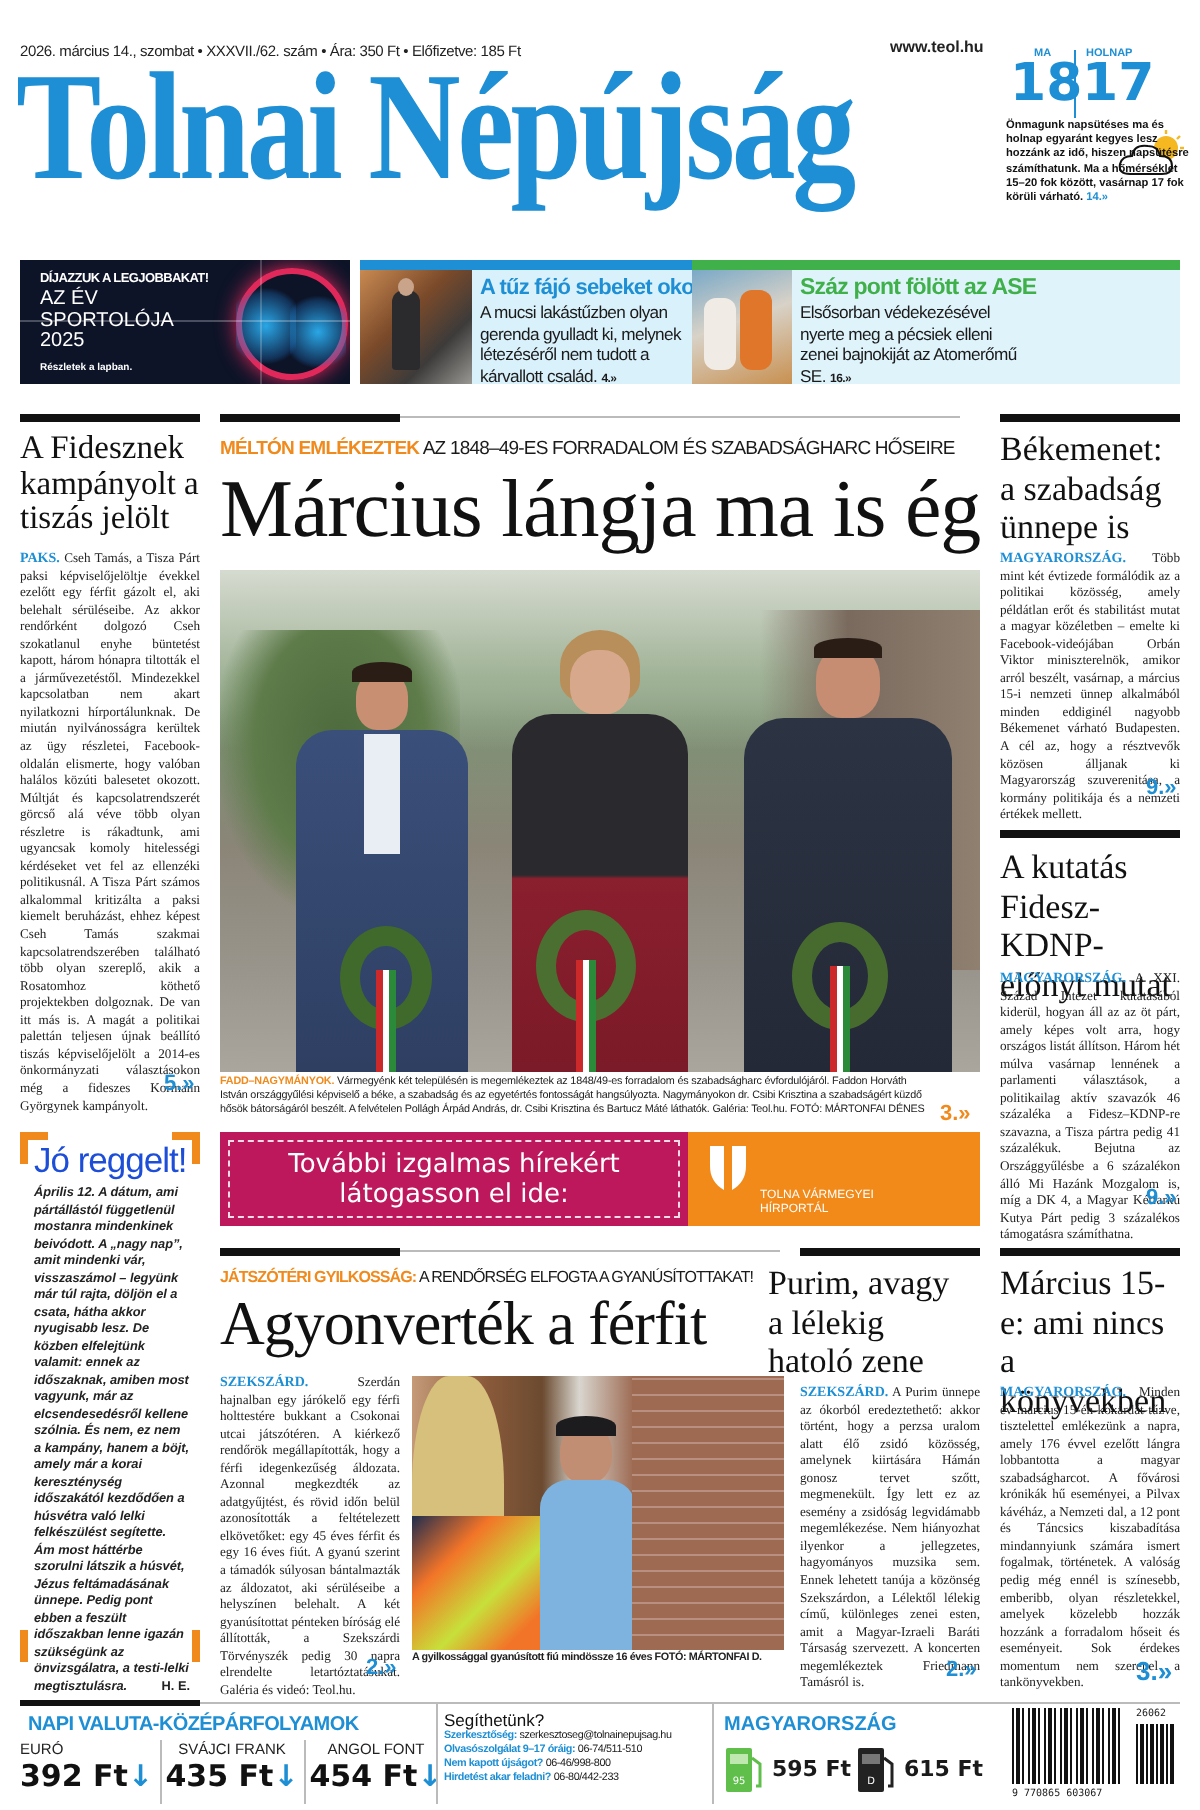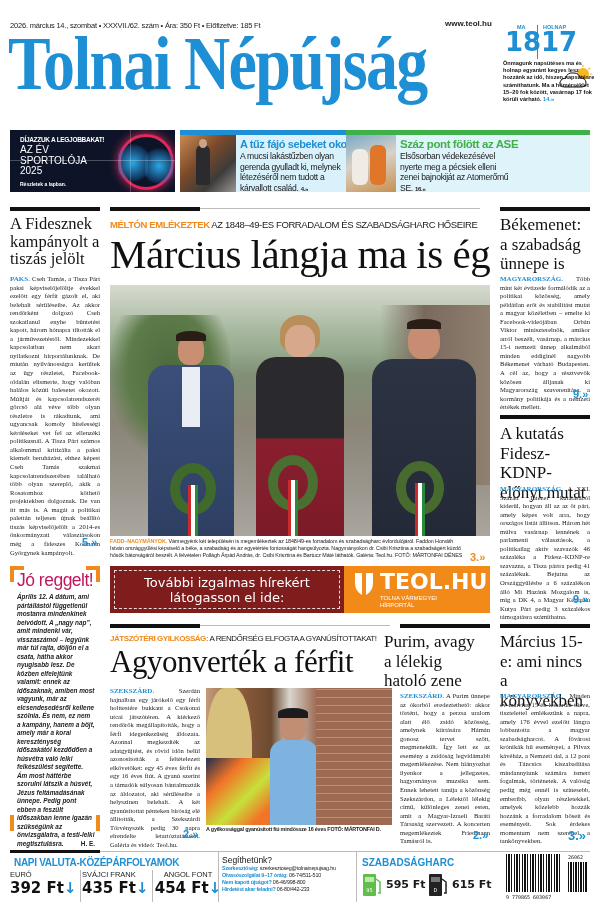--- a/index.html
+++ b/index.html
@@ -115,21 +115,21 @@
 </div>
 <div class="abs pageref" style="left:82px;top:536px">5.»</div>
 
 <div class="abs" style="left:10px;top:566px;width:90px;height:265px">
   <div class="abs" style="left:0;top:0;width:4px;height:16px;background:#f08a1c"></div>
   <div class="abs" style="left:0;top:0;width:14px;height:4px;background:#f08a1c"></div>
   <div class="abs" style="left:86px;top:0;width:4px;height:16px;background:#f08a1c"></div>
   <div class="abs" style="left:76px;top:0;width:14px;height:4px;background:#f08a1c"></div>
   <div class="abs" style="left:0;top:249px;width:4px;height:16px;background:#f08a1c"></div>
   <div class="abs" style="left:86px;top:249px;width:4px;height:16px;background:#f08a1c"></div>
-  <div class="abs" style="left:7px;top:4px;font-size:17.5px;color:#be185d;letter-spacing:-0.5px;font-family:'Liberation Sans',sans-serif">Jó reggelt!</div>
+  <div class="abs" style="left:7px;top:4px;font-size:17.5px;color:#1d4ed8;letter-spacing:-0.5px;font-family:'Liberation Sans',sans-serif">Jó reggelt!</div>
   <div class="abs" style="left:7px;top:27px;width:78px;font-size:6.4px;line-height:8.5px;font-style:italic;font-weight:bold;color:#222;text-align:left">
     <span>Április 12. A dátum, ami pártállástól függetlenül mostanra mindenkinek beivódott. A „nagy nap”, amit mindenki vár, visszaszámol – legyünk már túl rajta, döljön el a csata, hátha akkor nyugisabb lesz. De közben elfelejtünk valamit: ennek az időszaknak, amiben most vagyunk, már az elcsendesedésről kellene szólnia. És nem, ez nem a kampány, hanem a böjt, amely már a korai kereszténység időszakától kezdődően a húsvétra való lelki felkészülést segítette. Ám most háttérbe szorulni látszik a húsvét, Jézus feltámadásának ünnepe. Pedig pont ebben a feszült időszakban lenne igazán szükségünk az önvizsgálatra, a testi-lelki megtisztulásra.</span>
     <span style="float:right;font-style:normal">H. E.</span>
   </div>
 </div>
 
 <div class="abs rule-thick" style="left:110px;top:207px;width:90px"></div>
 <div class="abs rule-thin" style="left:200px;top:208px;width:280px"></div>
 <div class="abs" style="left:110px;top:219px;font-size:9.5px;white-space:nowrap;letter-spacing:-0.4px">
   <b class="orange">MÉLTÓN EMLÉKEZTEK</b>
@@ -162,30 +162,29 @@
   <div class="abs" style="left:178px;top:195px;width:10px;height:56px;background:linear-gradient(90deg,#cc2a2a 0 33%,#fff 33% 66%,#2a8a3a 66%)"></div>
   <div class="abs" style="left:286px;top:176px;width:48px;height:54px;border-radius:50%;border:10px solid #476b2f"></div>
   <div class="abs" style="left:305px;top:198px;width:10px;height:53px;background:linear-gradient(90deg,#cc2a2a 0 33%,#fff 33% 66%,#2a8a3a 66%)"></div>
 </div>
 <div class="abs" style="left:110px;top:538px;width:358px;font-size:5.4px;line-height:7.1px;color:#222;letter-spacing:-0.1px">
   <b class="orange">FADD–NAGYMÁNYOK.</b>
   <span>Vármegyénk két településén is megemlékeztek az 1848/49-es forradalom és szabadságharc évfordulójáról. Faddon Horváth István országgyűlési képviselő a béke, a szabadság és az egyetértés fontosságát hangsúlyozta. Nagymányokon dr. Csibi Krisztina a szabadságért küzdő hősök bátorságáról beszélt. A felvételen Pollágh Árpád András, dr. Csibi Krisztina és Bartucz Máté láthatók. Galéria: Teol.hu. FOTÓ: MÁRTONFAI DÉNES</span>
 </div>
 <div class="abs pageref" style="left:470px;top:551px;color:#f08a1c">3.»</div>
 
-<div class="abs" style="left:110px;top:566px;width:234px;height:47px;background:#7f1d1d">
+<div class="abs" style="left:110px;top:566px;width:234px;height:47px;background:#be185d">
   <div class="abs" style="left:4px;top:4px;right:4px;bottom:4px;border:1.5px dashed rgba(255,255,255,.85)"></div>
   <div class="abs" style="left:0;top:9px;width:234px;text-align:center;color:#fff;font-size:13px;line-height:15px;font-family:'DejaVu Sans',sans-serif">További izgalmas hírekért látogasson el ide:</div>
 </div>
 <div class="abs" style="left:344px;top:566px;width:146px;height:47px;background:#f28a1a">
   <svg class="abs" style="left:10px;top:5px" width="20" height="26" viewBox="0 0 20 26">
     <path d="M1 2 L8 2 L8 24 Q1 20 1 12 Z" fill="#fff"></path>
       <path d="M12 2 L19 2 L19 12 Q19 20 12 24 Z" fill="#fff"></path>
   </svg>
-  <div class="abs" style="left:36px;top:3px;color:#fff;font-size:22px;font-weight:bold;letter-spacing:0px;font-family:'DejaVu Sans',sans-serif">TEOL.HU</div>
   <div class="abs" style="left:36px;top:29px;color:#fff;font-size:6px;line-height:7px">
     <div>TOLNA VÁRMEGYEI</div>
     <div>HÍRPORTÁL</div>
   </div>
 </div>
 
 <div class="abs rule-thick" style="left:110px;top:624px;width:90px"></div>
 <div class="abs rule-thin" style="left:200px;top:625px;width:190px"></div>
 <div class="abs" style="left:110px;top:634px;font-size:8px;white-space:nowrap;letter-spacing:-0.45px">
   <b class="orange">JÁTSZÓTÉRI GYILKOSSÁG:</b>
@@ -243,21 +242,21 @@
 <div class="abs rule-thick" style="left:10px;top:850px;width:90px;height:3px"></div>
 <div class="abs rule-thin" style="left:100px;top:851px;width:490px"></div>
 
 <div class="abs" style="left:14px;top:857px;font-size:10px;font-weight:bold;color:#1e8fd4;letter-spacing:-0.3px">NAPI VALUTA-KÖZÉPÁRFOLYAMOK</div>
 <div class="abs" style="left:10px;top:870px;width:206px;height:32px">
   <div class="abs" style="left:0;top:0;width:68px;text-align:left">
     <div style="font-size:7.5px;color:#222">EURÓ</div>
     <div style="font-size:15px;font-weight:900;font-family:'DejaVu Sans',sans-serif;color:#111;white-space:nowrap"><span>392 Ft</span><span class="blue">↓</span></div>
   </div>
   <div class="abs" style="left:70px;top:0;width:1px;height:32px;background:#bbb"></div>
-  <div class="abs" style="left:72px;top:0;width:68px;text-align:left">
+  <div class="abs" style="left:72px;top:0;width:68px;text-align:center">
     <div style="font-size:7.5px;color:#222">SVÁJCI FRANK</div>
     <div style="font-size:15px;font-weight:900;font-family:'DejaVu Sans',sans-serif;color:#111;white-space:nowrap"><span>435 Ft</span><span class="blue">↓</span></div>
   </div>
   <div class="abs" style="left:142px;top:0;width:1px;height:32px;background:#bbb"></div>
   <div class="abs" style="left:144px;top:0;width:68px;text-align:center">
     <div style="font-size:7.5px;color:#222">ANGOL FONT</div>
     <div style="font-size:15px;font-weight:900;font-family:'DejaVu Sans',sans-serif;color:#111;white-space:nowrap"><span>454 Ft</span><span class="blue">↓</span></div>
   </div>
 </div>
 
@@ -266,21 +265,21 @@
   <div style="font-size:8.5px;font-weight:normal;color:#111">Segíthetünk?</div>
   <div style="font-size:5.4px;line-height:7px;white-space:nowrap;letter-spacing:-0.2px">
     <div><b class="blue">Szerkesztőség:</b> <span>szerkesztoseg@tolnainepujsag.hu</span></div>
     <div><b class="blue">Olvasószolgálat 9–17 óráig:</b> <span>06-74/511-510</span></div>
     <div><b class="blue">Nem kapott újságot?</b> <span>06-46/998-800</span></div>
     <div><b class="blue">Hirdetést akar feladni?</b> <span>06-80/442-233</span></div>
   </div>
 </div>
 
 <div class="abs" style="left:356px;top:852px;width:1px;height:50px;background:#bbb"></div>
-<div class="abs" style="left:362px;top:857px;font-size:10px;font-weight:bold;color:#1e8fd4">SZABADSÁGHARC</div>
+<div class="abs" style="left:362px;top:857px;font-size:10px;font-weight:bold;color:#1e8fd4">MAGYARORSZÁG</div>
 <div class="abs" style="left:362px;top:873px;width:130px;height:26px">
   <svg class="abs" style="left:0;top:0" width="20" height="24" viewBox="0 0 20 24">
     <rect x="1" y="1" width="13" height="22" rx="1" fill="#5fbf4a"></rect>
       <rect x="3" y="4" width="9" height="5" fill="#bfe8b0"></rect>
     <text x="7.5" y="19" font-size="5" fill="#fff" text-anchor="middle" font-family="DejaVu Sans">95</text>
     <path d="M14 6 L18 9 L18 20 L16 20" stroke="#5fbf4a" stroke-width="1.5" fill="none"></path>
   </svg>
   <div class="abs" style="left:24px;top:5px;font-size:11px;font-weight:900;font-family:'DejaVu Sans',sans-serif">595 Ft</div>
   <svg class="abs" style="left:66px;top:0" width="20" height="24" viewBox="0 0 20 24">
     <rect x="1" y="1" width="13" height="22" rx="1" fill="#222"></rect>

